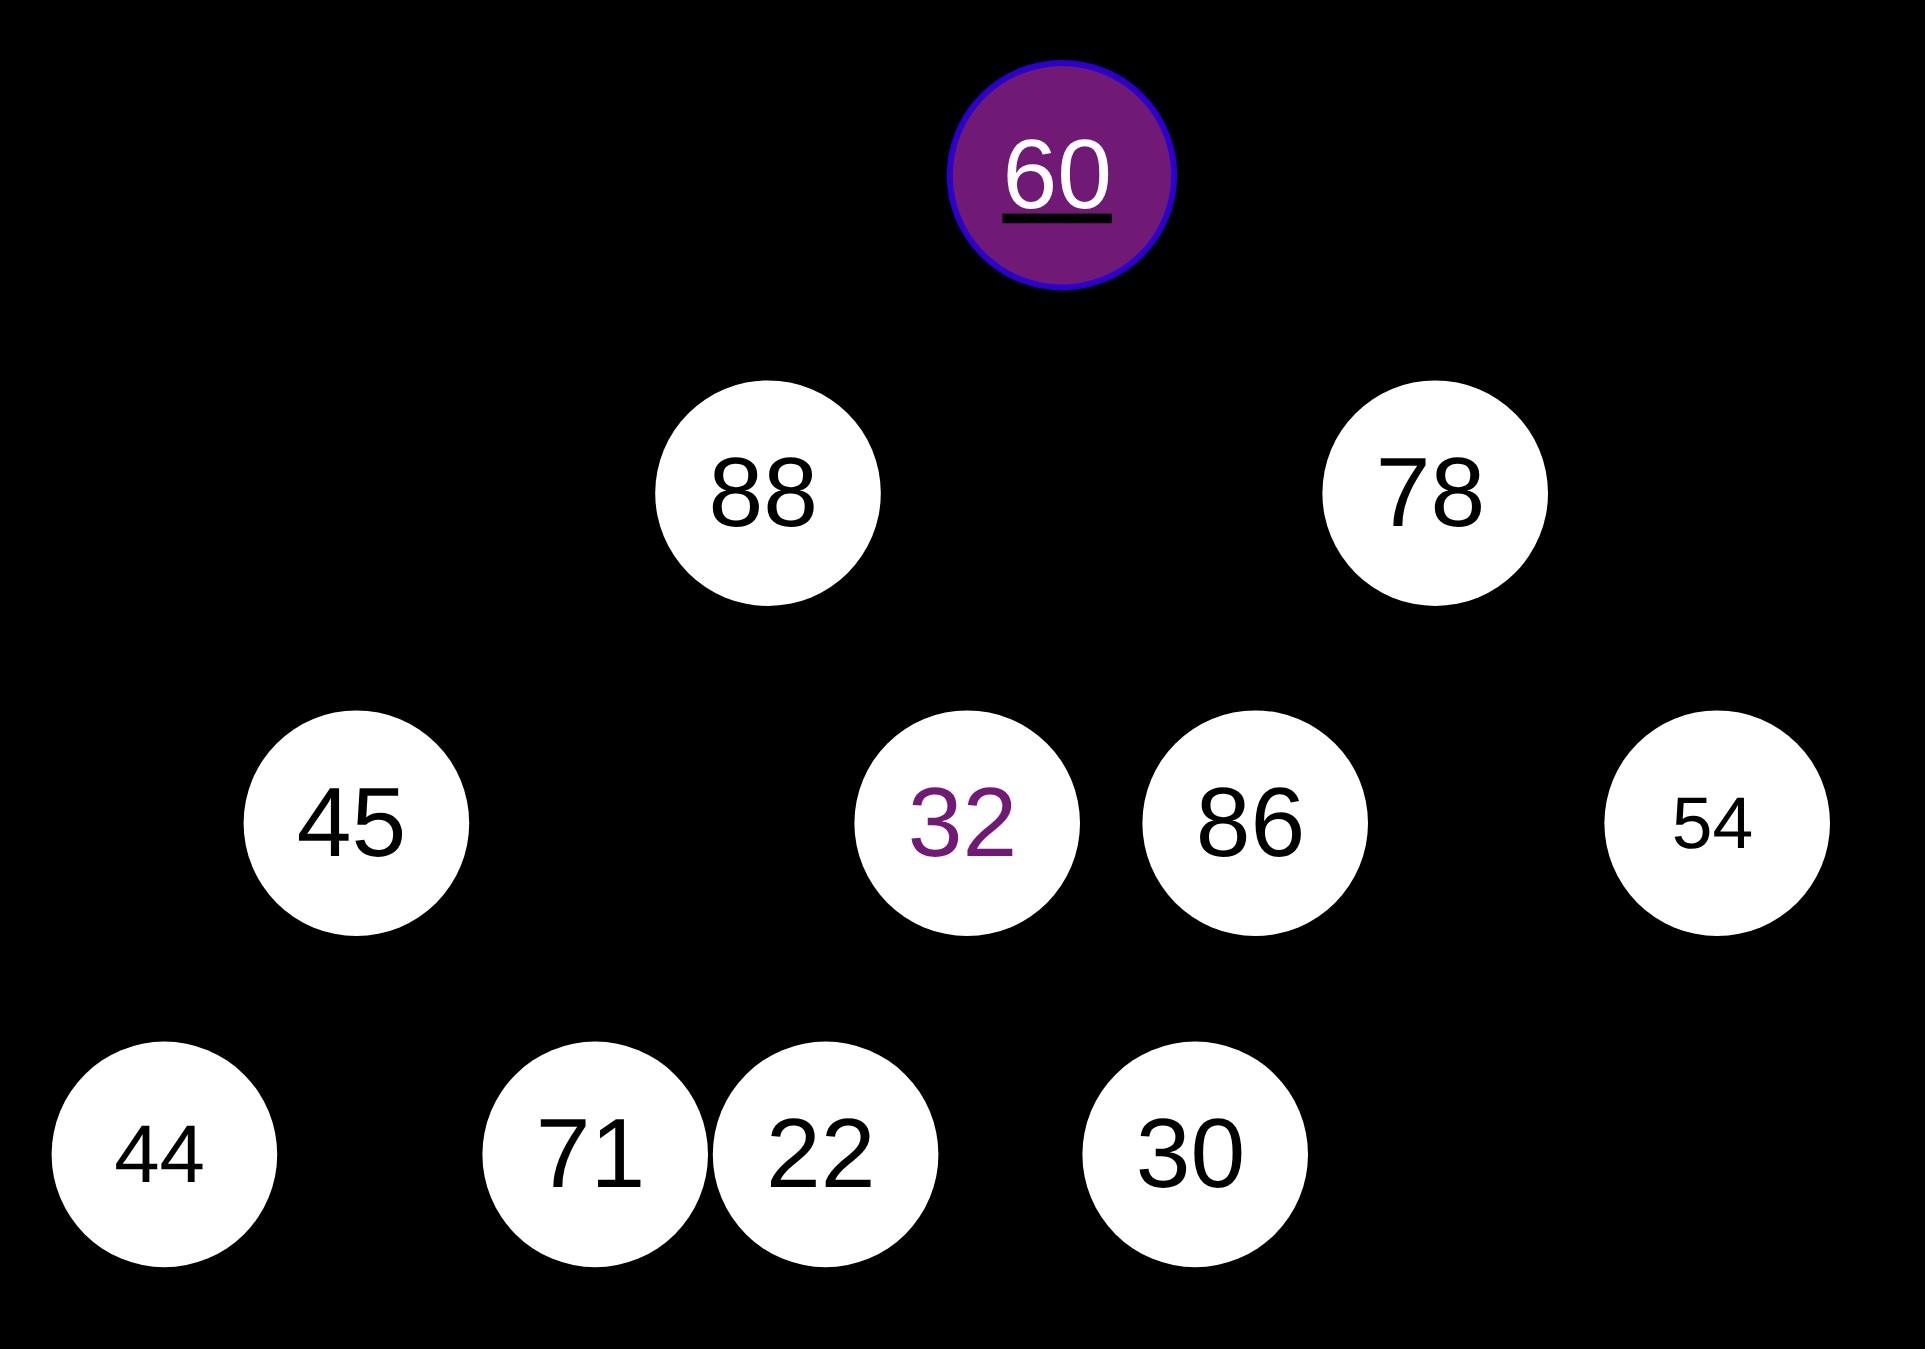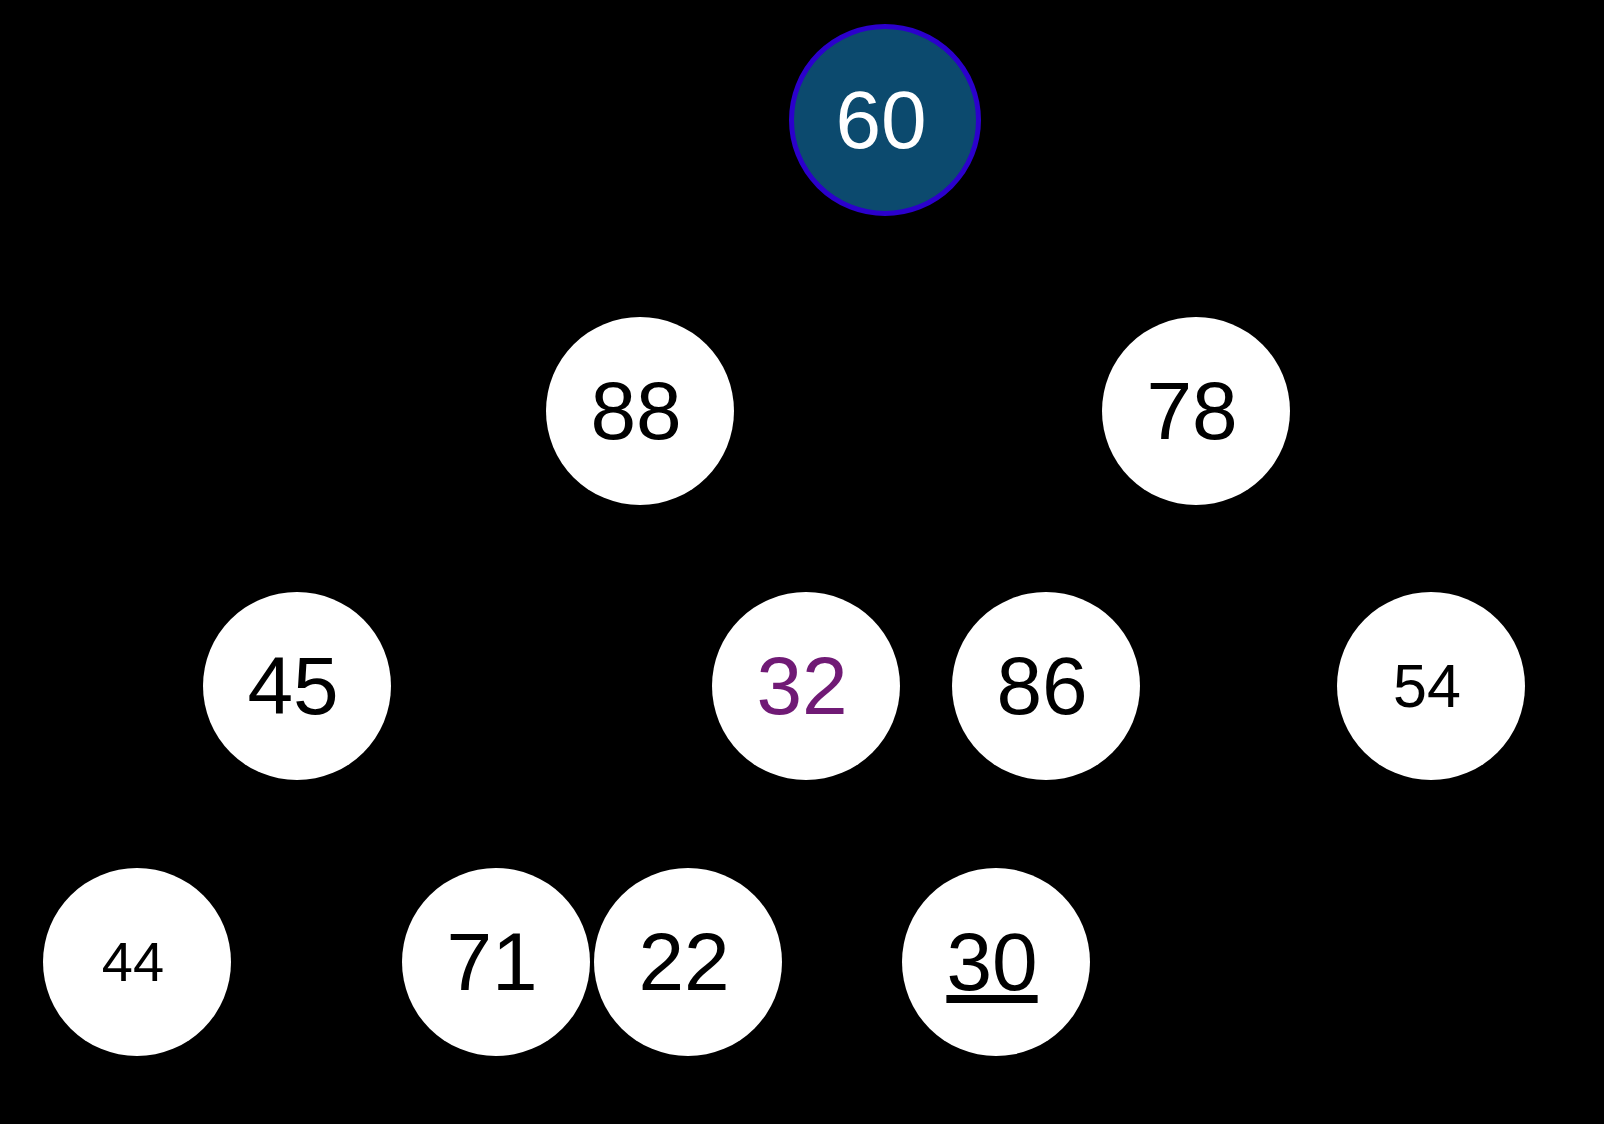--- a/index.html
+++ b/index.html
@@ -63,21 +63,21 @@
       <line x1="611" y1="411" x2="297" y2="686" stroke="#000000" stroke-width="4"></line>
       <line x1="611" y1="411" x2="806" y2="686" stroke="#000000" stroke-width="4"></line>
       <line x1="1196" y1="411" x2="1046" y2="686" stroke="#000000" stroke-width="4"></line>
       <line x1="1196" y1="411" x2="1431" y2="686" stroke="#000000" stroke-width="4"></line>
       <line x1="297" y1="686" x2="137" y2="962" stroke="#000000" stroke-width="4"></line>
       <line x1="297" y1="686" x2="496" y2="962" stroke="#000000" stroke-width="4"></line>
       <line x1="806" y1="686" x2="688" y2="962" stroke="#000000" stroke-width="4"></line>
       <line x1="806" y1="686" x2="996" y2="962" stroke="#000000" stroke-width="4"></line>
     </svg>
   <div id="node-layer">
-      <div class="node root" style="left: 789px; top: 24px; width: 192px; height: 192px; background: #0c4a6e; border-color: rgb(43, 0, 204);">
+      <div class="node root" style="left: 789px; top: 50px; width: 192px; height: 192px; background: #701a75; border-color: rgb(43, 0, 204); text-decoration: underline;">
         <span class="node-label" style="font-size: 82px; color: rgb(255, 255, 255); left: -4px;">60</span>
       </div>
       <div class="node" style="left: 546px; top: 317px; width: 188px; height: 188px; background: rgb(255, 255, 255);">
         <span class="node-label" style="font-size: 82px; color: rgb(0, 0, 0); left: -4px;">88</span>
       </div>
       <div class="node" style="left: 1102px; top: 317px; width: 188px; height: 188px; background: rgb(255, 255, 255);">
         <span class="node-label" style="font-size: 82px; color: rgb(0, 0, 0); left: -4px;">78</span>
       </div>
       <div class="node" style="left: 203px; top: 592px; width: 188px; height: 188px; background: rgb(255, 255, 255);">
         <span class="node-label" style="font-size: 82px; color: rgb(0, 0, 0); left: -4px;">45</span>
@@ -85,25 +85,25 @@
       <div class="node" style="left: 712px; top: 592px; width: 188px; height: 188px; background: rgb(255, 255, 255);">
         <span class="node-label" style="font-size: 82px; color: #701a75; left: -4px;">32</span>
       </div>
       <div class="node" style="left: 952px; top: 592px; width: 188px; height: 188px; background: rgb(255, 255, 255);">
         <span class="node-label" style="font-size: 82px; color: rgb(0, 0, 0); left: -4px;">86</span>
       </div>
       <div class="node" style="left: 1337px; top: 592px; width: 188px; height: 188px; background: rgb(255, 255, 255);">
         <span class="node-label" style="font-size: 61px; color: rgb(0, 0, 0); left: -4px;">54</span>
       </div>
       <div class="node" style="left: 43px; top: 868px; width: 188px; height: 188px; background: rgb(255, 255, 255);">
-        <span class="node-label" style="font-size: 56px; color: rgb(0, 0, 0); left: -4px;">44</span>
+        <span class="node-label" style="font-size: 68px; color: rgb(0, 0, 0); left: -4px;">44</span>
       </div>
       <div class="node" style="left: 402px; top: 868px; width: 188px; height: 188px; background: rgb(255, 255, 255);">
         <span class="node-label" style="font-size: 82px; color: rgb(0, 0, 0); left: -4px;">71</span>
       </div>
       <div class="node" style="left: 594px; top: 868px; width: 188px; height: 188px; background: rgb(255, 255, 255); justify-content: center;">
         <span class="node-label" style="font-size: 82px; color: rgb(0, 0, 0); left: -4px;">22</span>
       </div>
-      <div class="node" style="left: 902px; top: 868px; width: 188px; height: 188px; background: rgb(255, 255, 255); text-decoration: underline;">
+      <div class="node" style="left: 902px; top: 868px; width: 188px; height: 188px; background: rgb(255, 255, 255);">
         <span class="node-label" style="font-size: 82px; color: rgb(0, 0, 0); left: -4px;">30</span>
       </div>
     </div>
 </div>
 
 </body></html>

